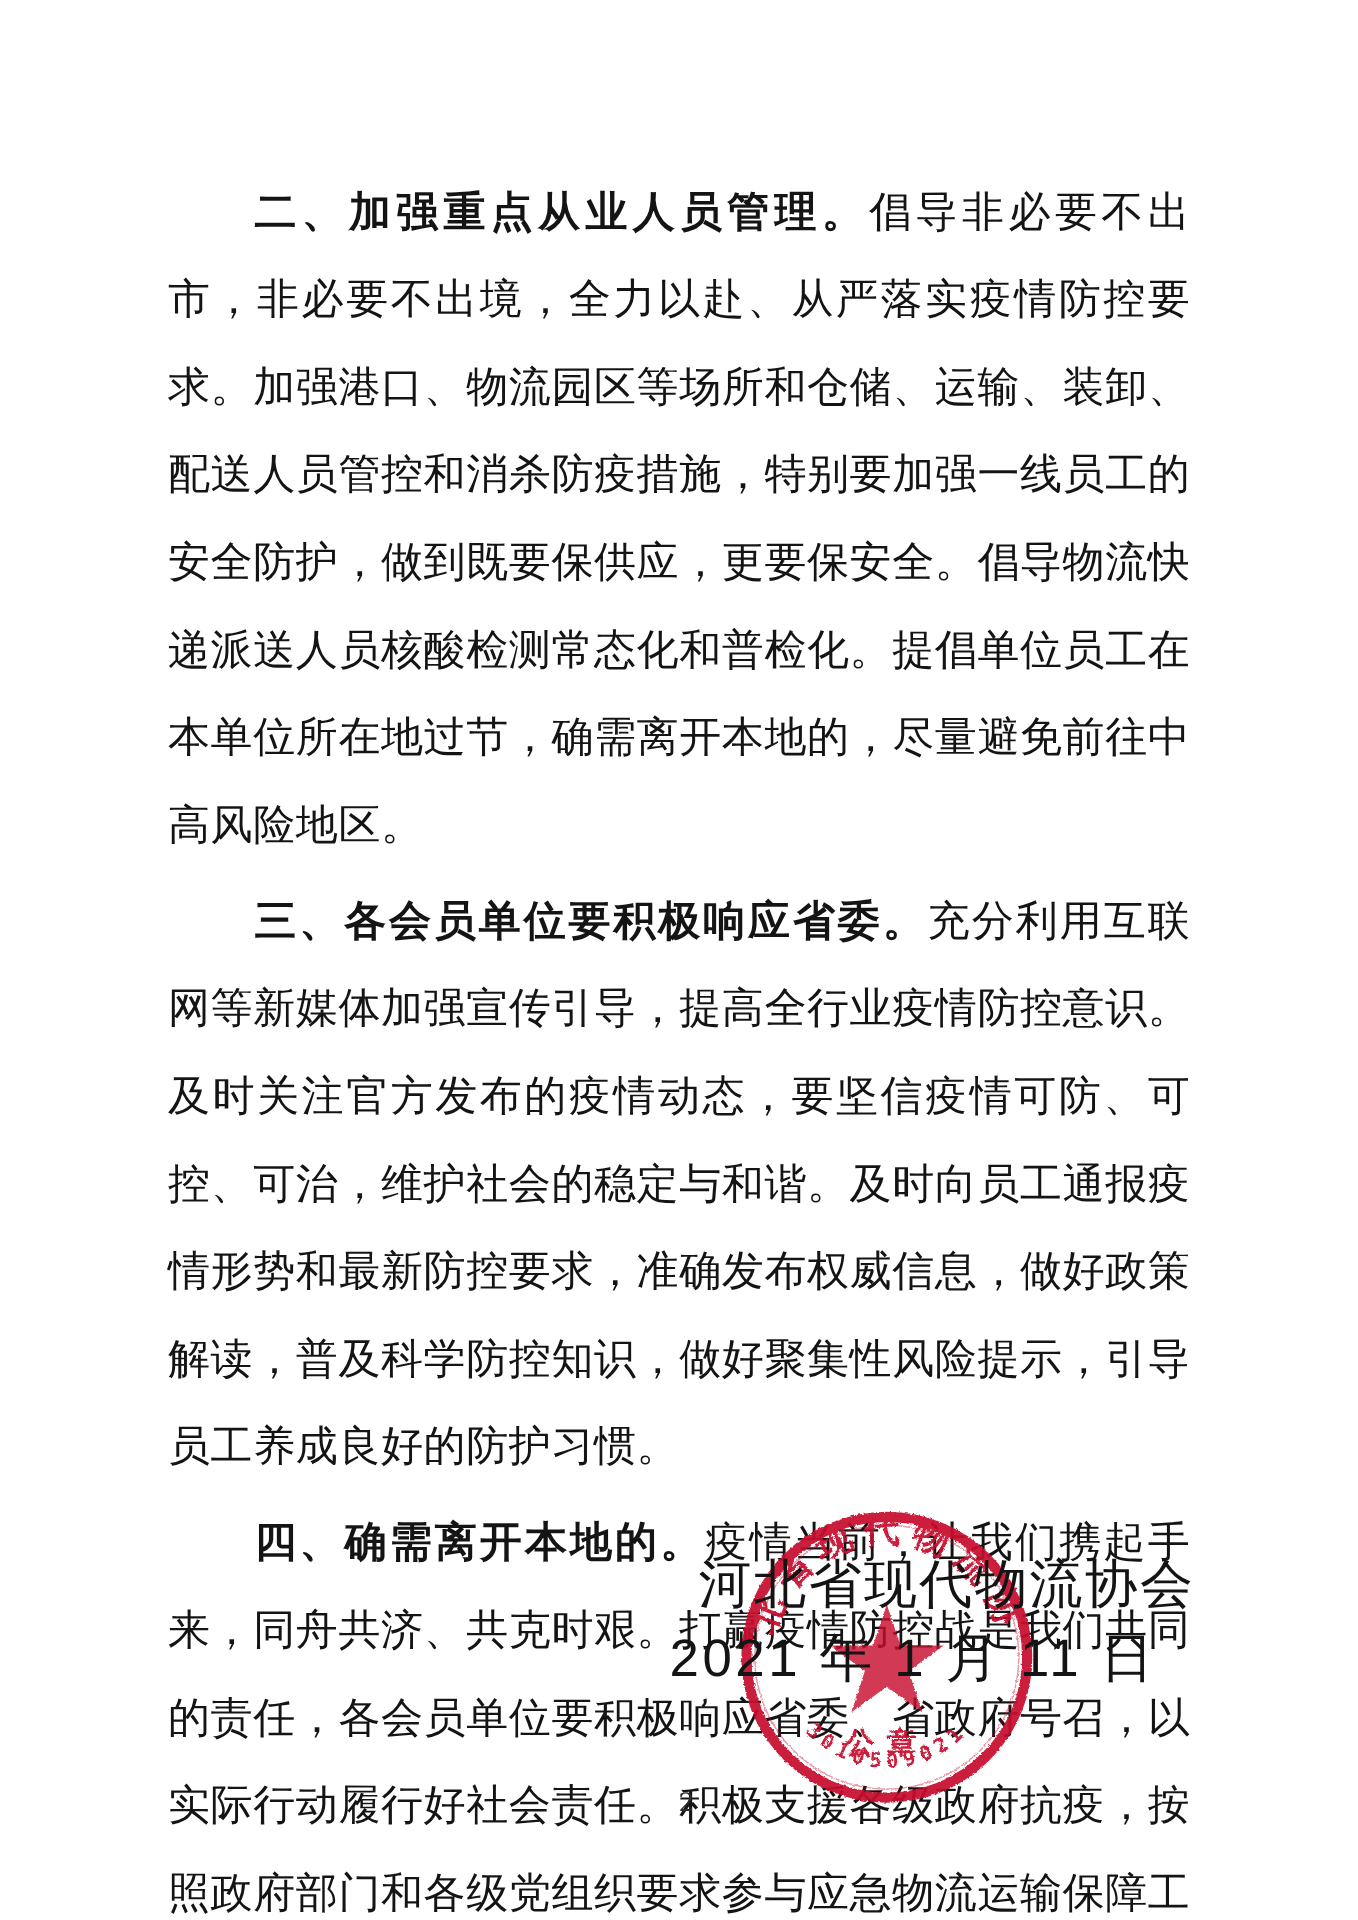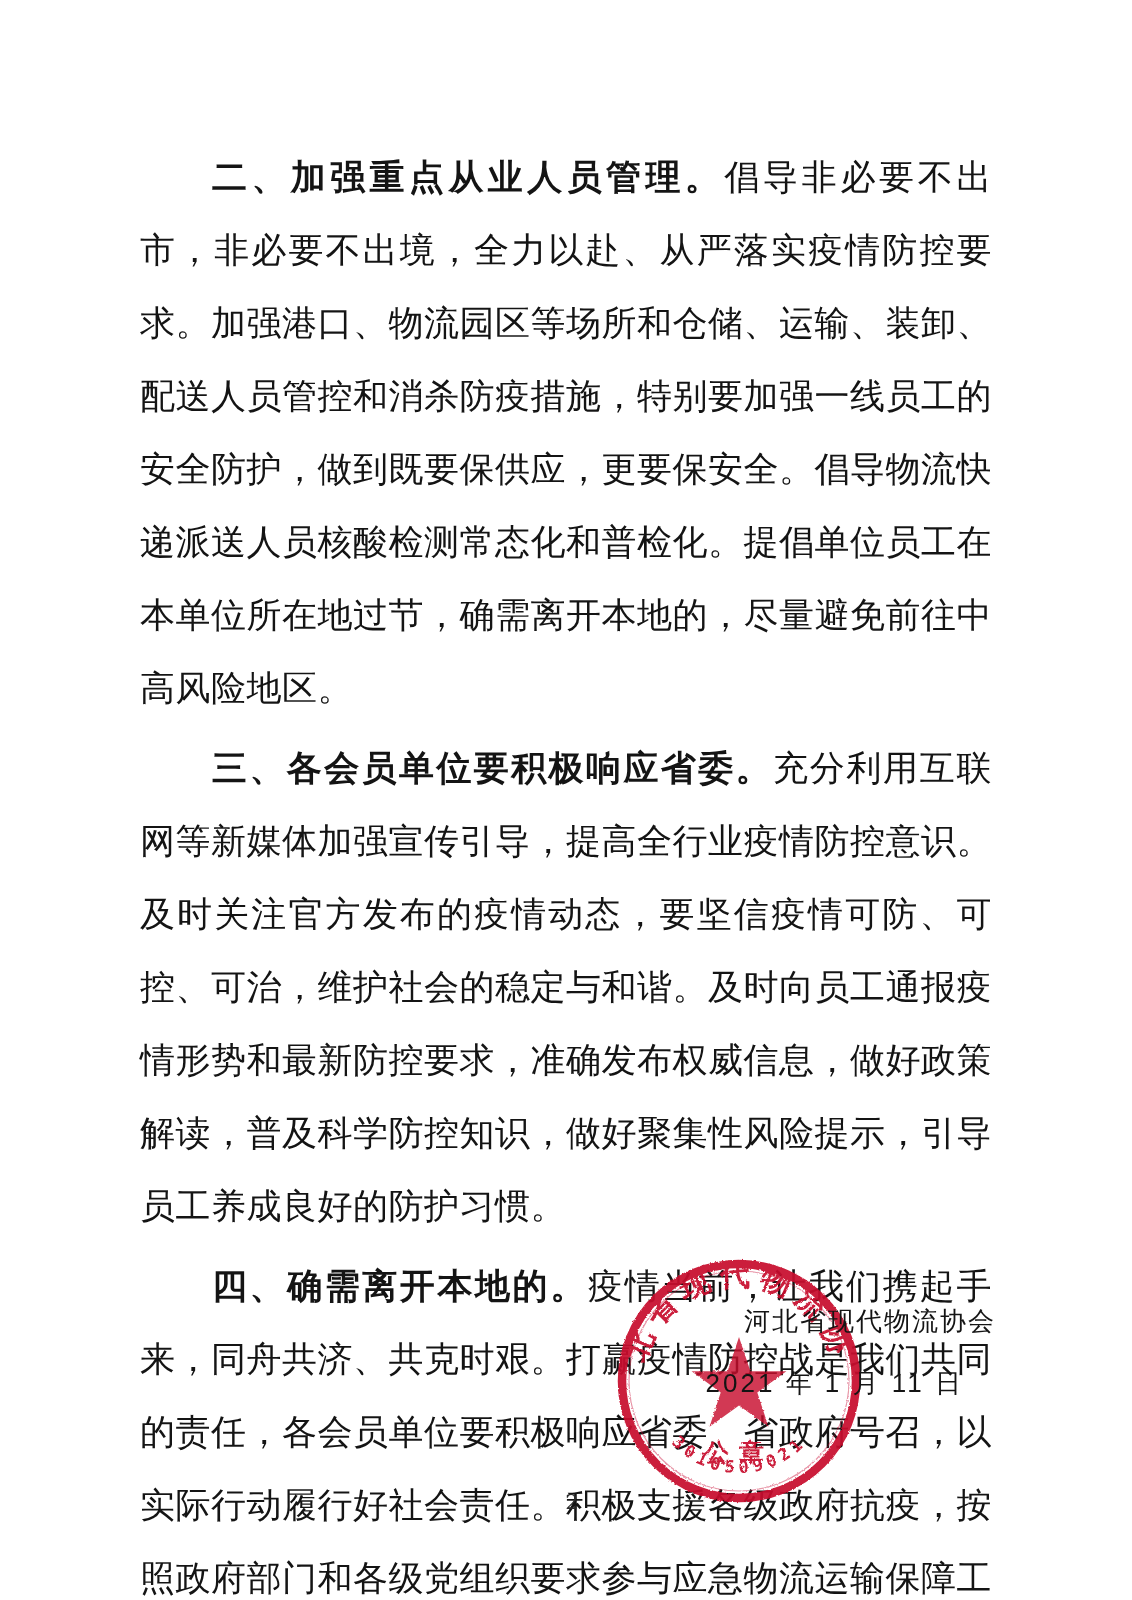--- a/index.html
+++ b/index.html
@@ -45,21 +45,21 @@
     font-weight: 700;
     letter-spacing: 1.2px;
   }
 
   
   .signoff {
     position: absolute;
     right: 140px;
     top: 1278px;
     text-align: right;
-    font-size: 26px;
+    font-size: 44px;
     line-height: 62px;
     letter-spacing: 2px;
     z-index: 3;
   }
   .signoff .sig-line {
     white-space: nowrap;
   }
   .signoff .sig-org {
     padding-right: 8px;
   }

